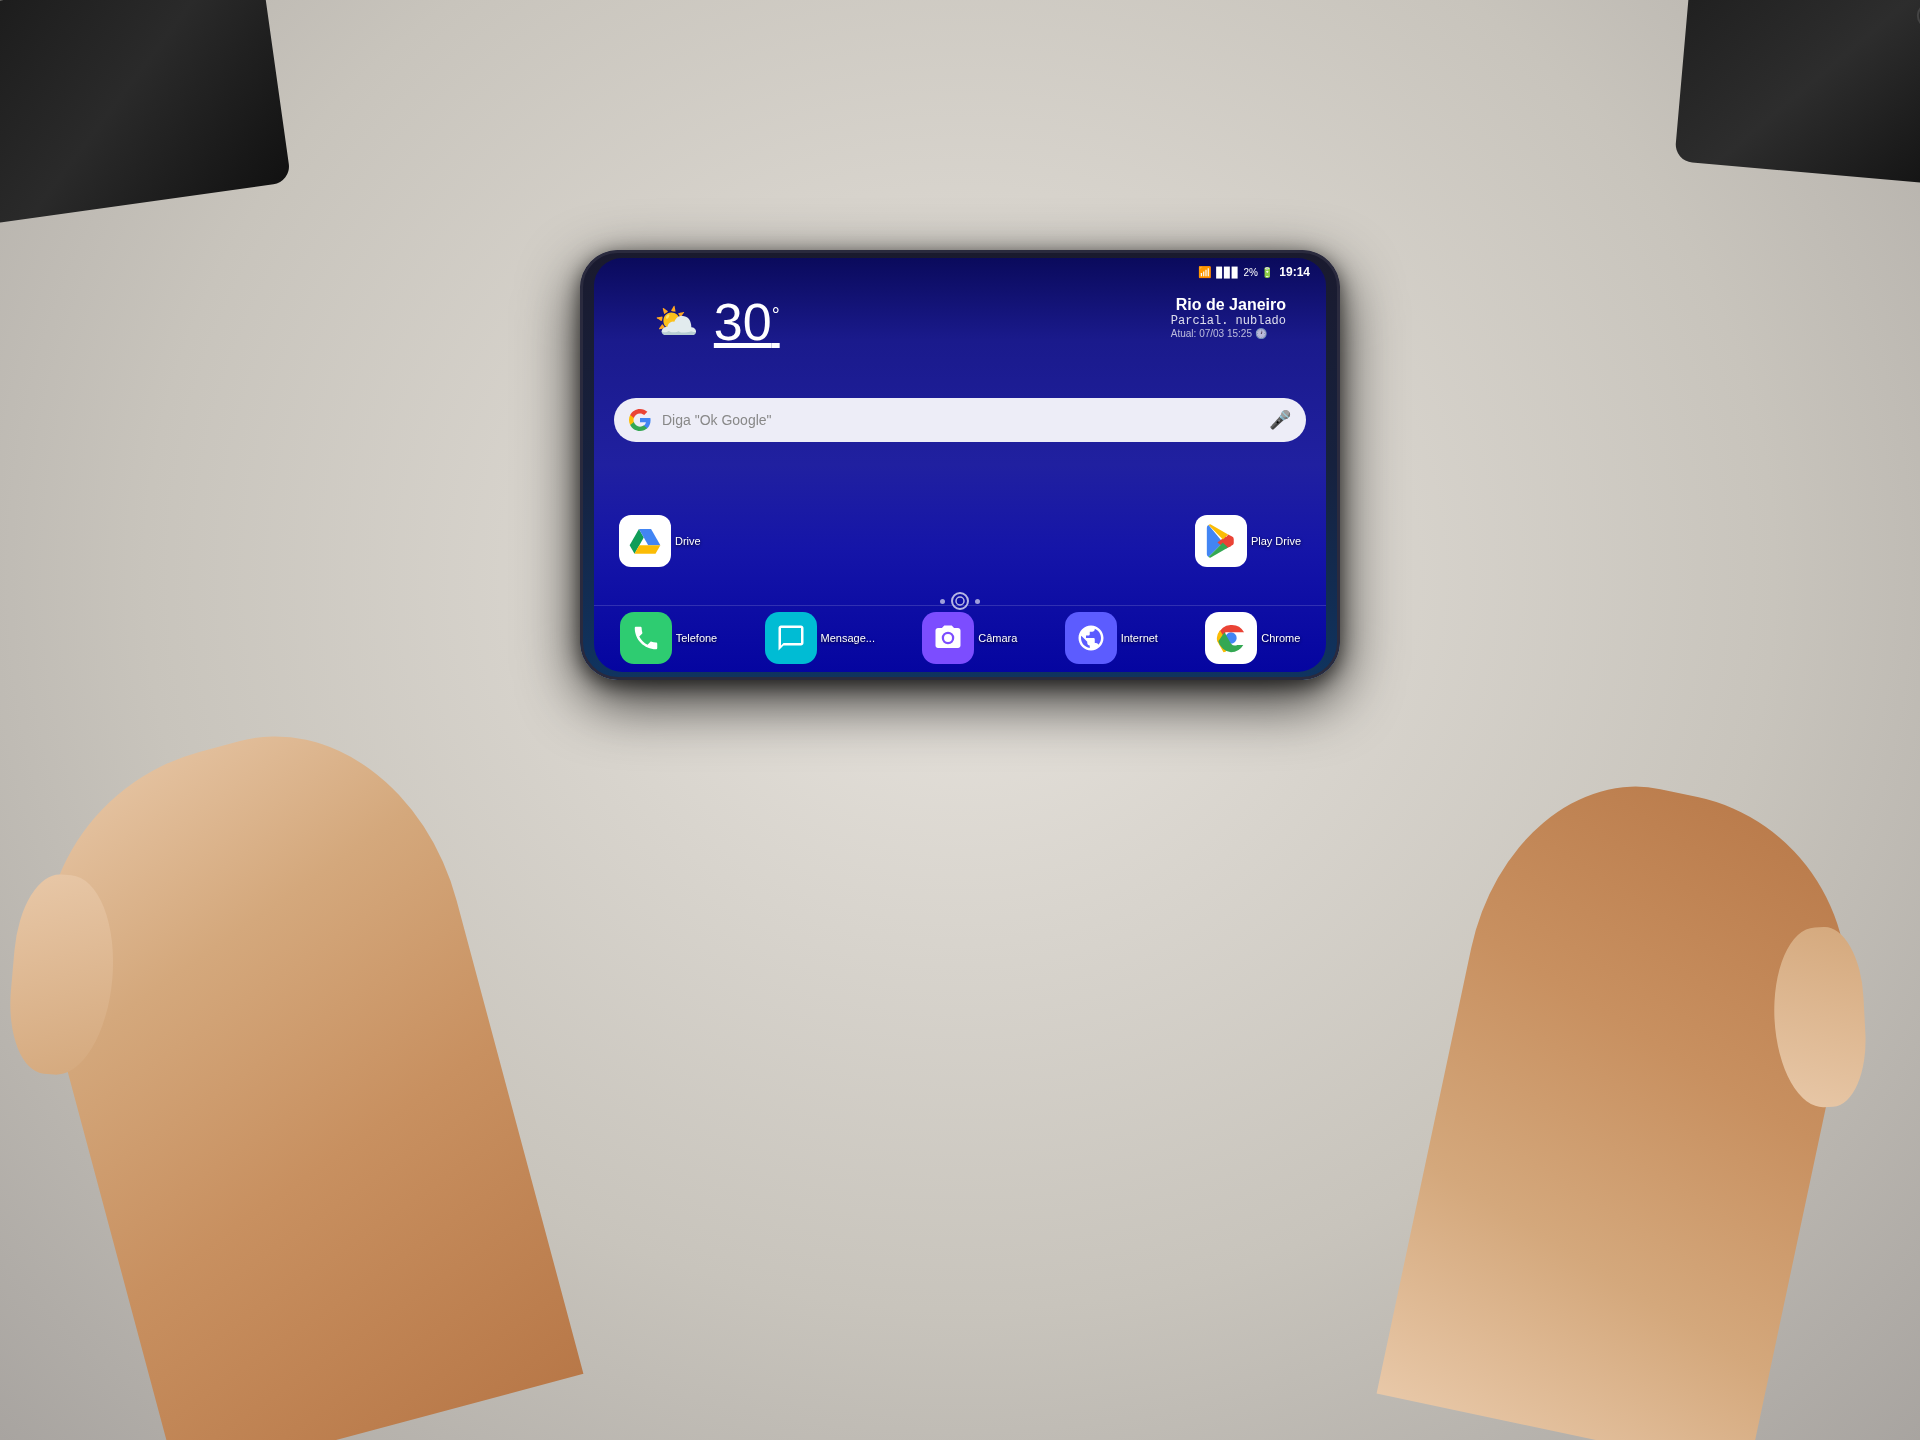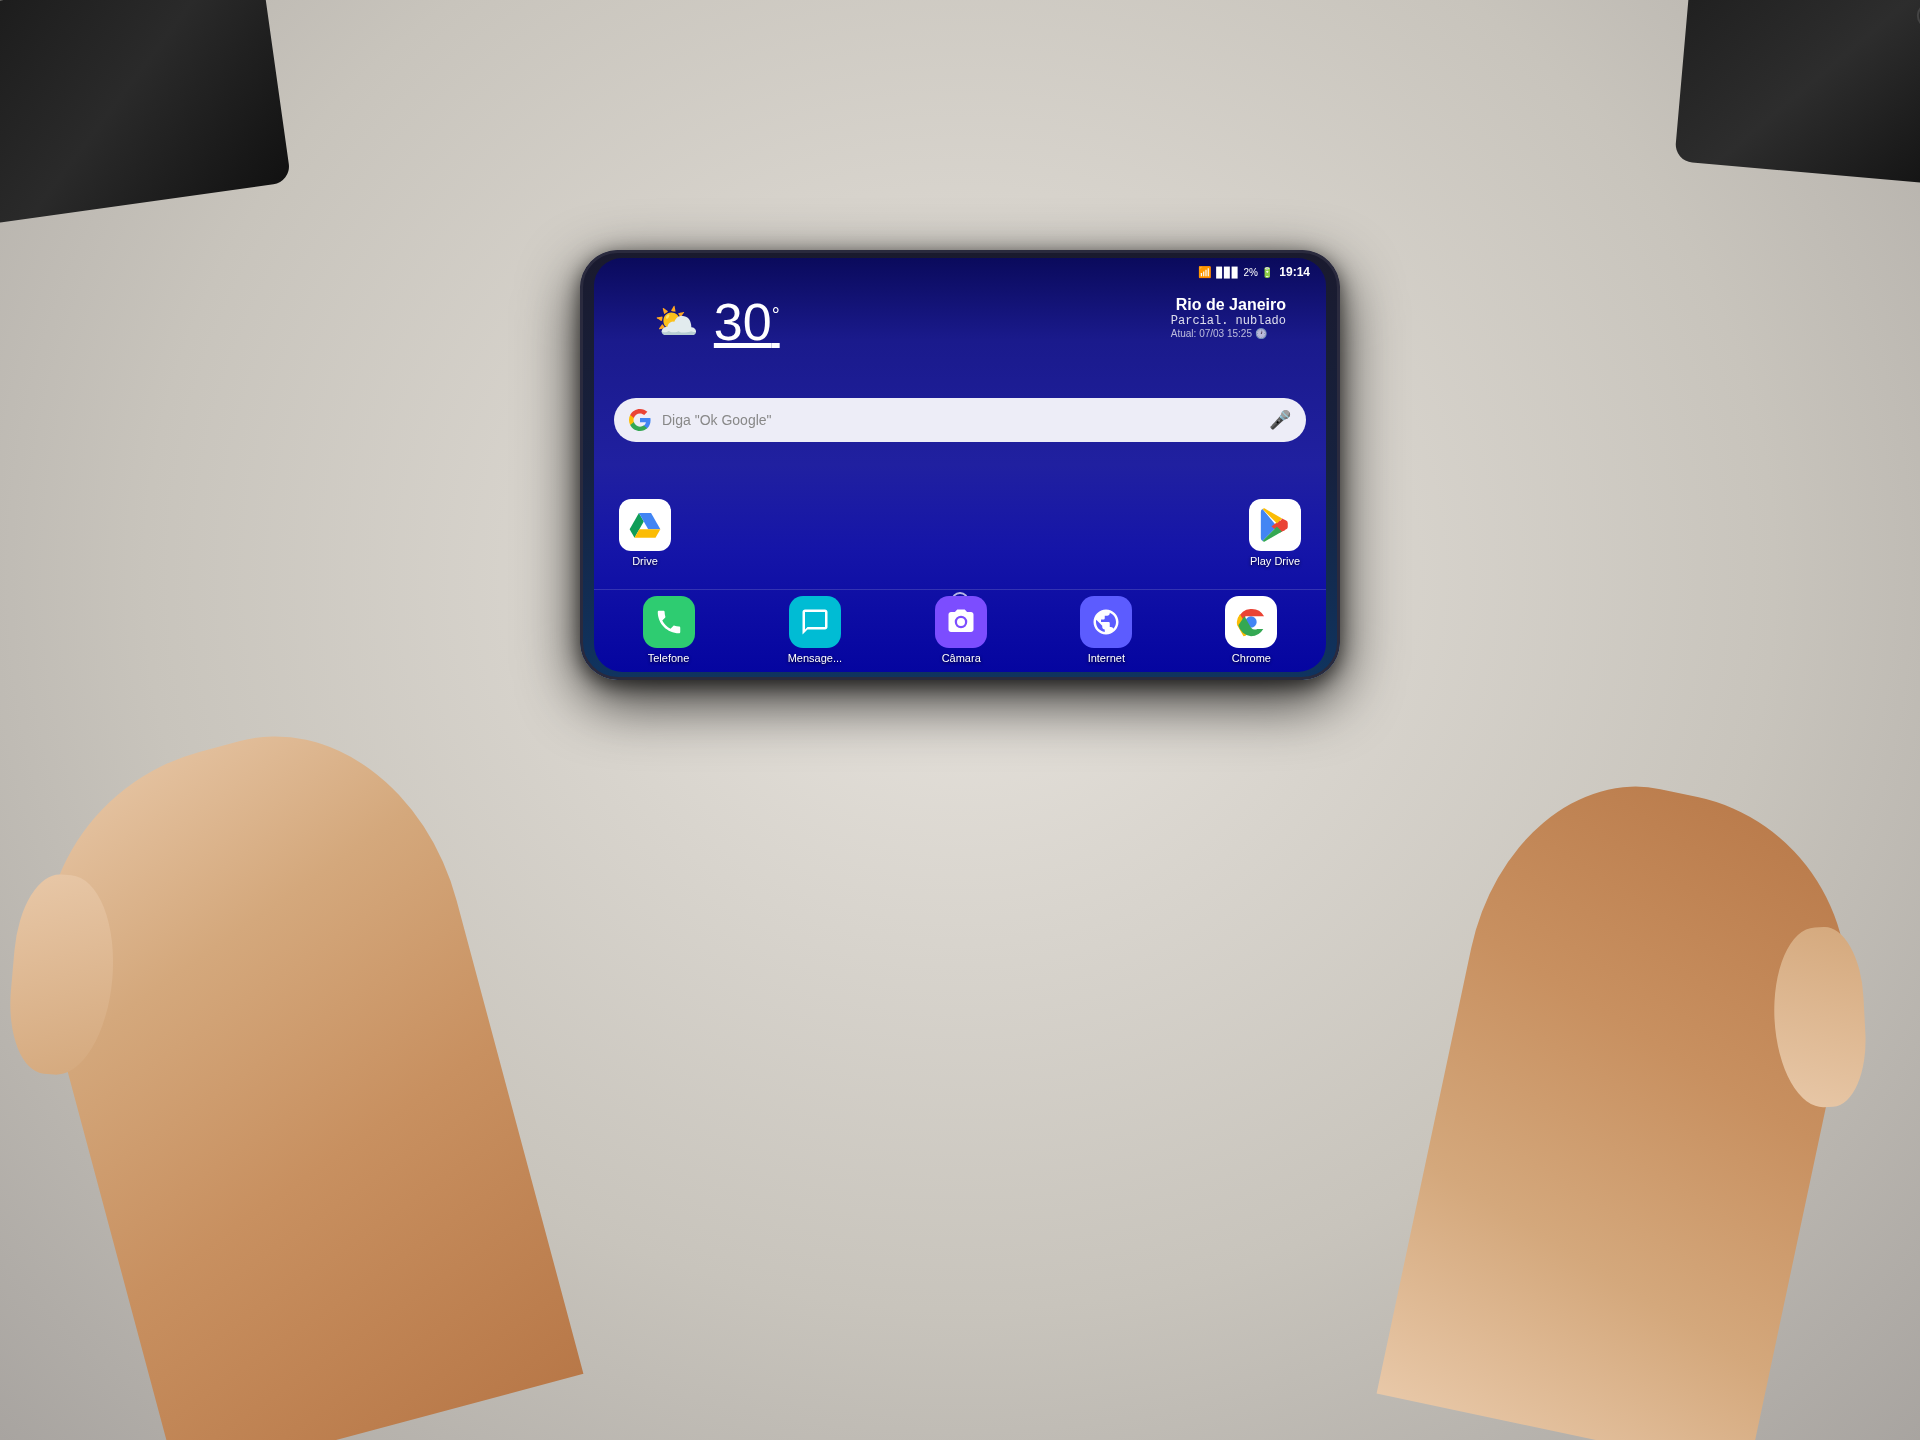--- a/index.html
+++ b/index.html
@@ -301,21 +301,21 @@
       display: flex;
       justify-content: space-around;
       align-items: center;
       padding: 0 2px;
       border-top: 1px solid rgba(255,255,255,0.15);
       padding-top: 6px;
     }
 
     .app-item {
       display: flex;
-      flex-direction: column;
+      flex-direction: row;
       align-items: center;
       gap: 4px;
       cursor: pointer;
     }
     .app-icon-wrapper {
       width: 52px;
       height: 52px;
       border-radius: 14px;
       display: flex;
       align-items: center;

